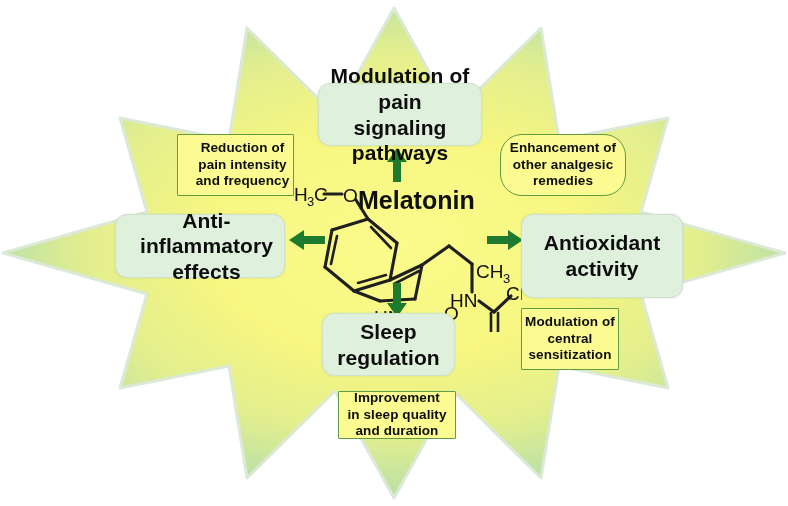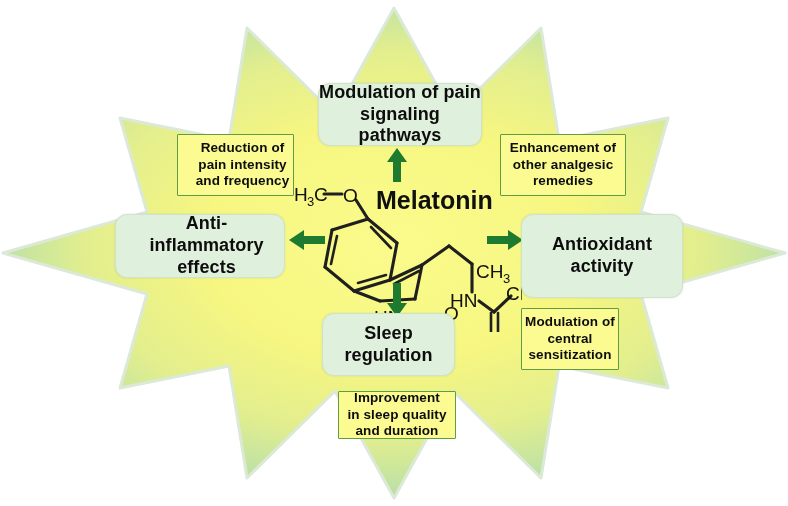--- a/index.html
+++ b/index.html
@@ -35,21 +35,21 @@
     text-align: center;
     font-weight: bold;
     color: #0d0d0d;
     line-height: 1.22;
     letter-spacing: 0.1px;
   }
   .box-green {
     background: #dff0dc;
     border: 1px solid #cfe3cc;
     border-radius: 12px;
-    font-size: 18px;
+    font-size: 21px;
     box-shadow: 0 0 2px rgba(120,150,110,0.25);
     justify-content: center;
   }
   .box-yellow {
     background: #fbfb92;
     border: 1.5px solid #5f9c42;
     border-radius: 1px;
     font-size: 13.5px;
   }
   .box-yellow.wide-space {
@@ -136,21 +136,21 @@
   </svg>
 
   <svg class="molecule" style="left:400px; top:240px; width:140px; height:110px;" viewBox="0 0 140 110">
     <g fill="#101010" font-family="Liberation Sans, sans-serif">
       <text x="76" y="38" font-size="19">CH</text>
       <text x="103" y="43" font-size="13">3</text>
       <text x="44" y="80" font-size="19">O</text>
     </g>
   </svg>
 
-  <div class="mol-title" style="left:376px; top:186px;">Melatonin</div>
+  <div class="mol-title" style="left:358px; top:186px;">Melatonin</div>
 
   <svg class="arrow" style="left:386px; top:148px; width:22px; height:34px;" viewBox="0 0 22 34">
     <polygon points="11,0 21,14 15,14 15,34 7,34 7,14 1,14" fill="#1e7a2e"></polygon>
   </svg>
   <svg class="arrow" style="left:289px; top:229px; width:36px; height:22px;" viewBox="0 0 36 22">
     <polygon points="0,11 15,1 15,7 36,7 36,15 15,15 15,21" fill="#1e7a2e"></polygon>
   </svg>
   <svg class="arrow" style="left:487px; top:229px; width:36px; height:22px;" viewBox="0 0 36 22">
     <polygon points="36,11 21,1 21,7 0,7 0,15 21,15 21,21" fill="#1e7a2e"></polygon>
   </svg>
@@ -187,21 +187,21 @@
   </div>
 
   <div class="box box-yellow" style="left:177px; top:134px; width:117px; height:62px;padding-left:14px;">
     <span>
       <span>Reduction of</span><br>
       <span>pain intensity</span><br>
       <span>and frequency</span>
     </span>
   </div>
 
-  <div class="box box-yellow" style="left:500px; top:134px; width:126px; height:62px;">
+  <div class="box box-yellow" style="left:500px; top:134px; width:126px; height:62px;border-radius:22px;">
     <span>
       <span>Enhancement of</span><br>
       <span>other analgesic</span><br>
       <span>remedies</span>
     </span>
   </div>
 
 
   <div class="box box-yellow" style="left:521px; top:308px; width:98px; height:62px;">
     <span>

